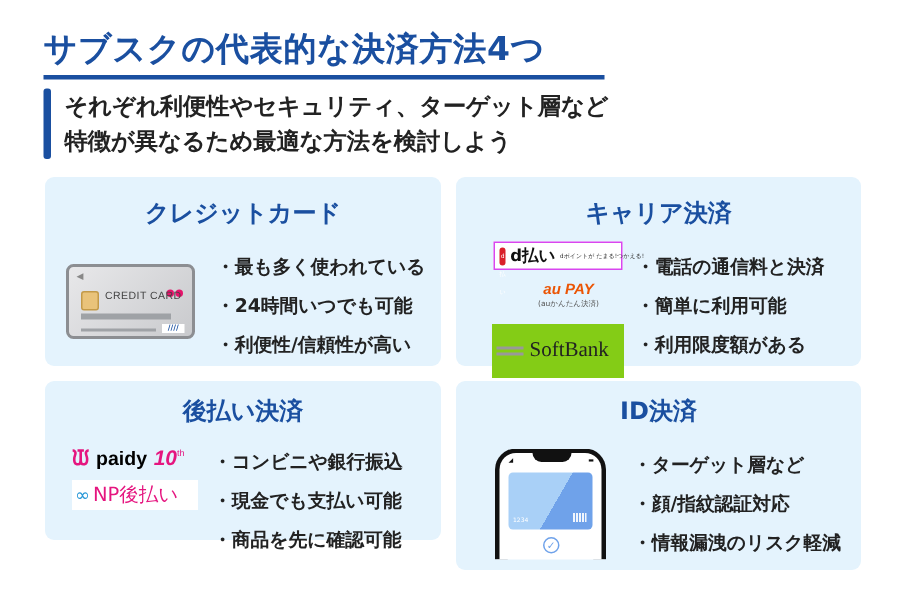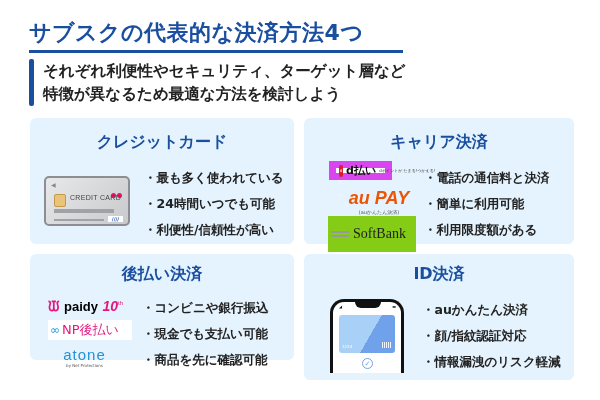--- a/index.html
+++ b/index.html
@@ -44,26 +44,26 @@
   .cc .chip { position: absolute; left: 8px; top: 16px; width: 12px; height: 13px; background: #e9c37a; border-radius: 2px; border: 1px solid #c39a48; }
   .cc .label { position: absolute; left: 24px; top: 16px; font-size: 7px; color: #444; font-family: "Liberation Sans", sans-serif; letter-spacing: .3px; }
   .cc .dots { position: absolute; right: 6px; top: 5px; }
   .cc .dots span { display: inline-block; width: 5px; height: 5px; border-radius: 50%; background: #e6136b; margin-left: 1px; }
   .cc .arrow { position: absolute; left: 5px; top: 3px; font-size: 6px; color: #888; }
   .cc .stripe1 { position: absolute; left: 8px; top: 31px; width: 60px; height: 4px; background: #9fa2a6; }
   .cc .stripe2 { position: absolute; left: 8px; top: 41px; width: 50px; height: 2px; background: #9fa2a6; }
   .cc .brand { position: absolute; right: 5px; top: 38px; width: 15px; height: 6px; background: #fff; font-size: 5px; color: #1a4fa0; text-align: center; line-height: 6px; font-weight: bold; }
 
   
-  .dpay { position: absolute; left: 25px; top: 43px; width: 63px; height: 19px; background: #fff; border: 7px solid #d946ef; display: flex; align-items: center; padding-left: 3px; }
+  .dpay { position: absolute; left: 25px; top: 43px; width: 86px; height: 19px; background: #fff; border: 1px solid #d946ef; display: flex; align-items: center; padding-left: 3px; }
   .dpay .dicon { width: 12px; height: 12px; background: #d9202a; border-radius: 2px; font-size: 4px; color: #fff; text-align: center; line-height: 12px; }
   .dpay .dtext { font-size: 11px; font-weight: bold; color: #111; margin-left: 3px; white-space: nowrap; }
   .dpay .dsmall { font-size: 4px; color: #333; margin-left: 3px; line-height: 5px; white-space: nowrap; }
   .aupay { position: absolute; left: 40px; top: 70px; width: 70px; text-align: center; }
-  .aupay .main { font-size: 18px; font-weight: bold; color: #eb5505; font-style: italic; font-family: "Liberation Sans", sans-serif; white-space: nowrap; }
+  .aupay .main { font-size: 10px; font-weight: bold; color: #eb5505; font-style: italic; font-family: "Liberation Sans", sans-serif; white-space: nowrap; }
   .aupay .sub { font-size: 5px; color: #555; white-space: nowrap; }
   .softbank { position: absolute; left: 24px; top: 98px; width: 88px; height: 36px; background: #84cc16; display: flex; align-items: center; padding-left: 3px; }
   .softbank .bars { width: 18px; }
   .softbank .bars span { display: block; height: 2px; background: #999; margin: 2px 0; }
   .softbank .sbtext { font-family: "Liberation Serif", serif; font-size: 14px; color: #222; margin-left: 4px; }
 
   
   .paidy { position: absolute; left: 18px; top: 43px; white-space: nowrap; font-family: "Liberation Sans", sans-serif; }
   .paidy .heart { color: #e5157f; font-size: 14px; font-weight: bold; }
   .paidy .ptext { color: #000000; font-size: 13px; font-weight: bold; }
@@ -144,41 +144,37 @@
   <h2 class="card-title" style="top:10px;">後払い決済</h2>
   <div class="paidy">
     <span class="heart">ᙡ</span>
     <span class="ptext">paidy</span>
     <span class="ten">10</span><sup>th</sup>
   </div>
   <div class="np">
     <span class="swirl">∞</span>
     <span class="nptext">NP後払い</span>
   </div>
-  <div class="atone">
-    <div class="main">atone</div>
-    <div class="sub">by Net Protections</div>
-  </div>
   <ul class="bullets" style="left:112px; top:44px;">
     <li>コンビニや銀行振込</li>
     <li>現金でも支払い可能</li>
     <li>商品を先に確認可能</li>
   </ul>
 </section>
 
 <section class="card" style="left:304px; top:254px; width:270px; height:126px;">
   <h2 class="card-title" style="top:10px;">ID決済</h2>
   <div class="phone">
     <span class="notch"></span>
     <span class="sig">◢</span>
     <span class="bat">▬</span>
     <div class="pcard">
       <span class="num">1234</span>
       <span class="grid"></span>
     </div>
     <span class="check">✓</span>
   </div>
   <ul class="bullets" style="left:118px; top:46px;">
-    <li>auかんたん決済</li>
+    <li>ターゲット層など</li>
     <li>顔/指紋認証対応</li>
     <li>情報漏洩のリスク軽減</li>
   </ul>
 </section>
 
 </body></html>

